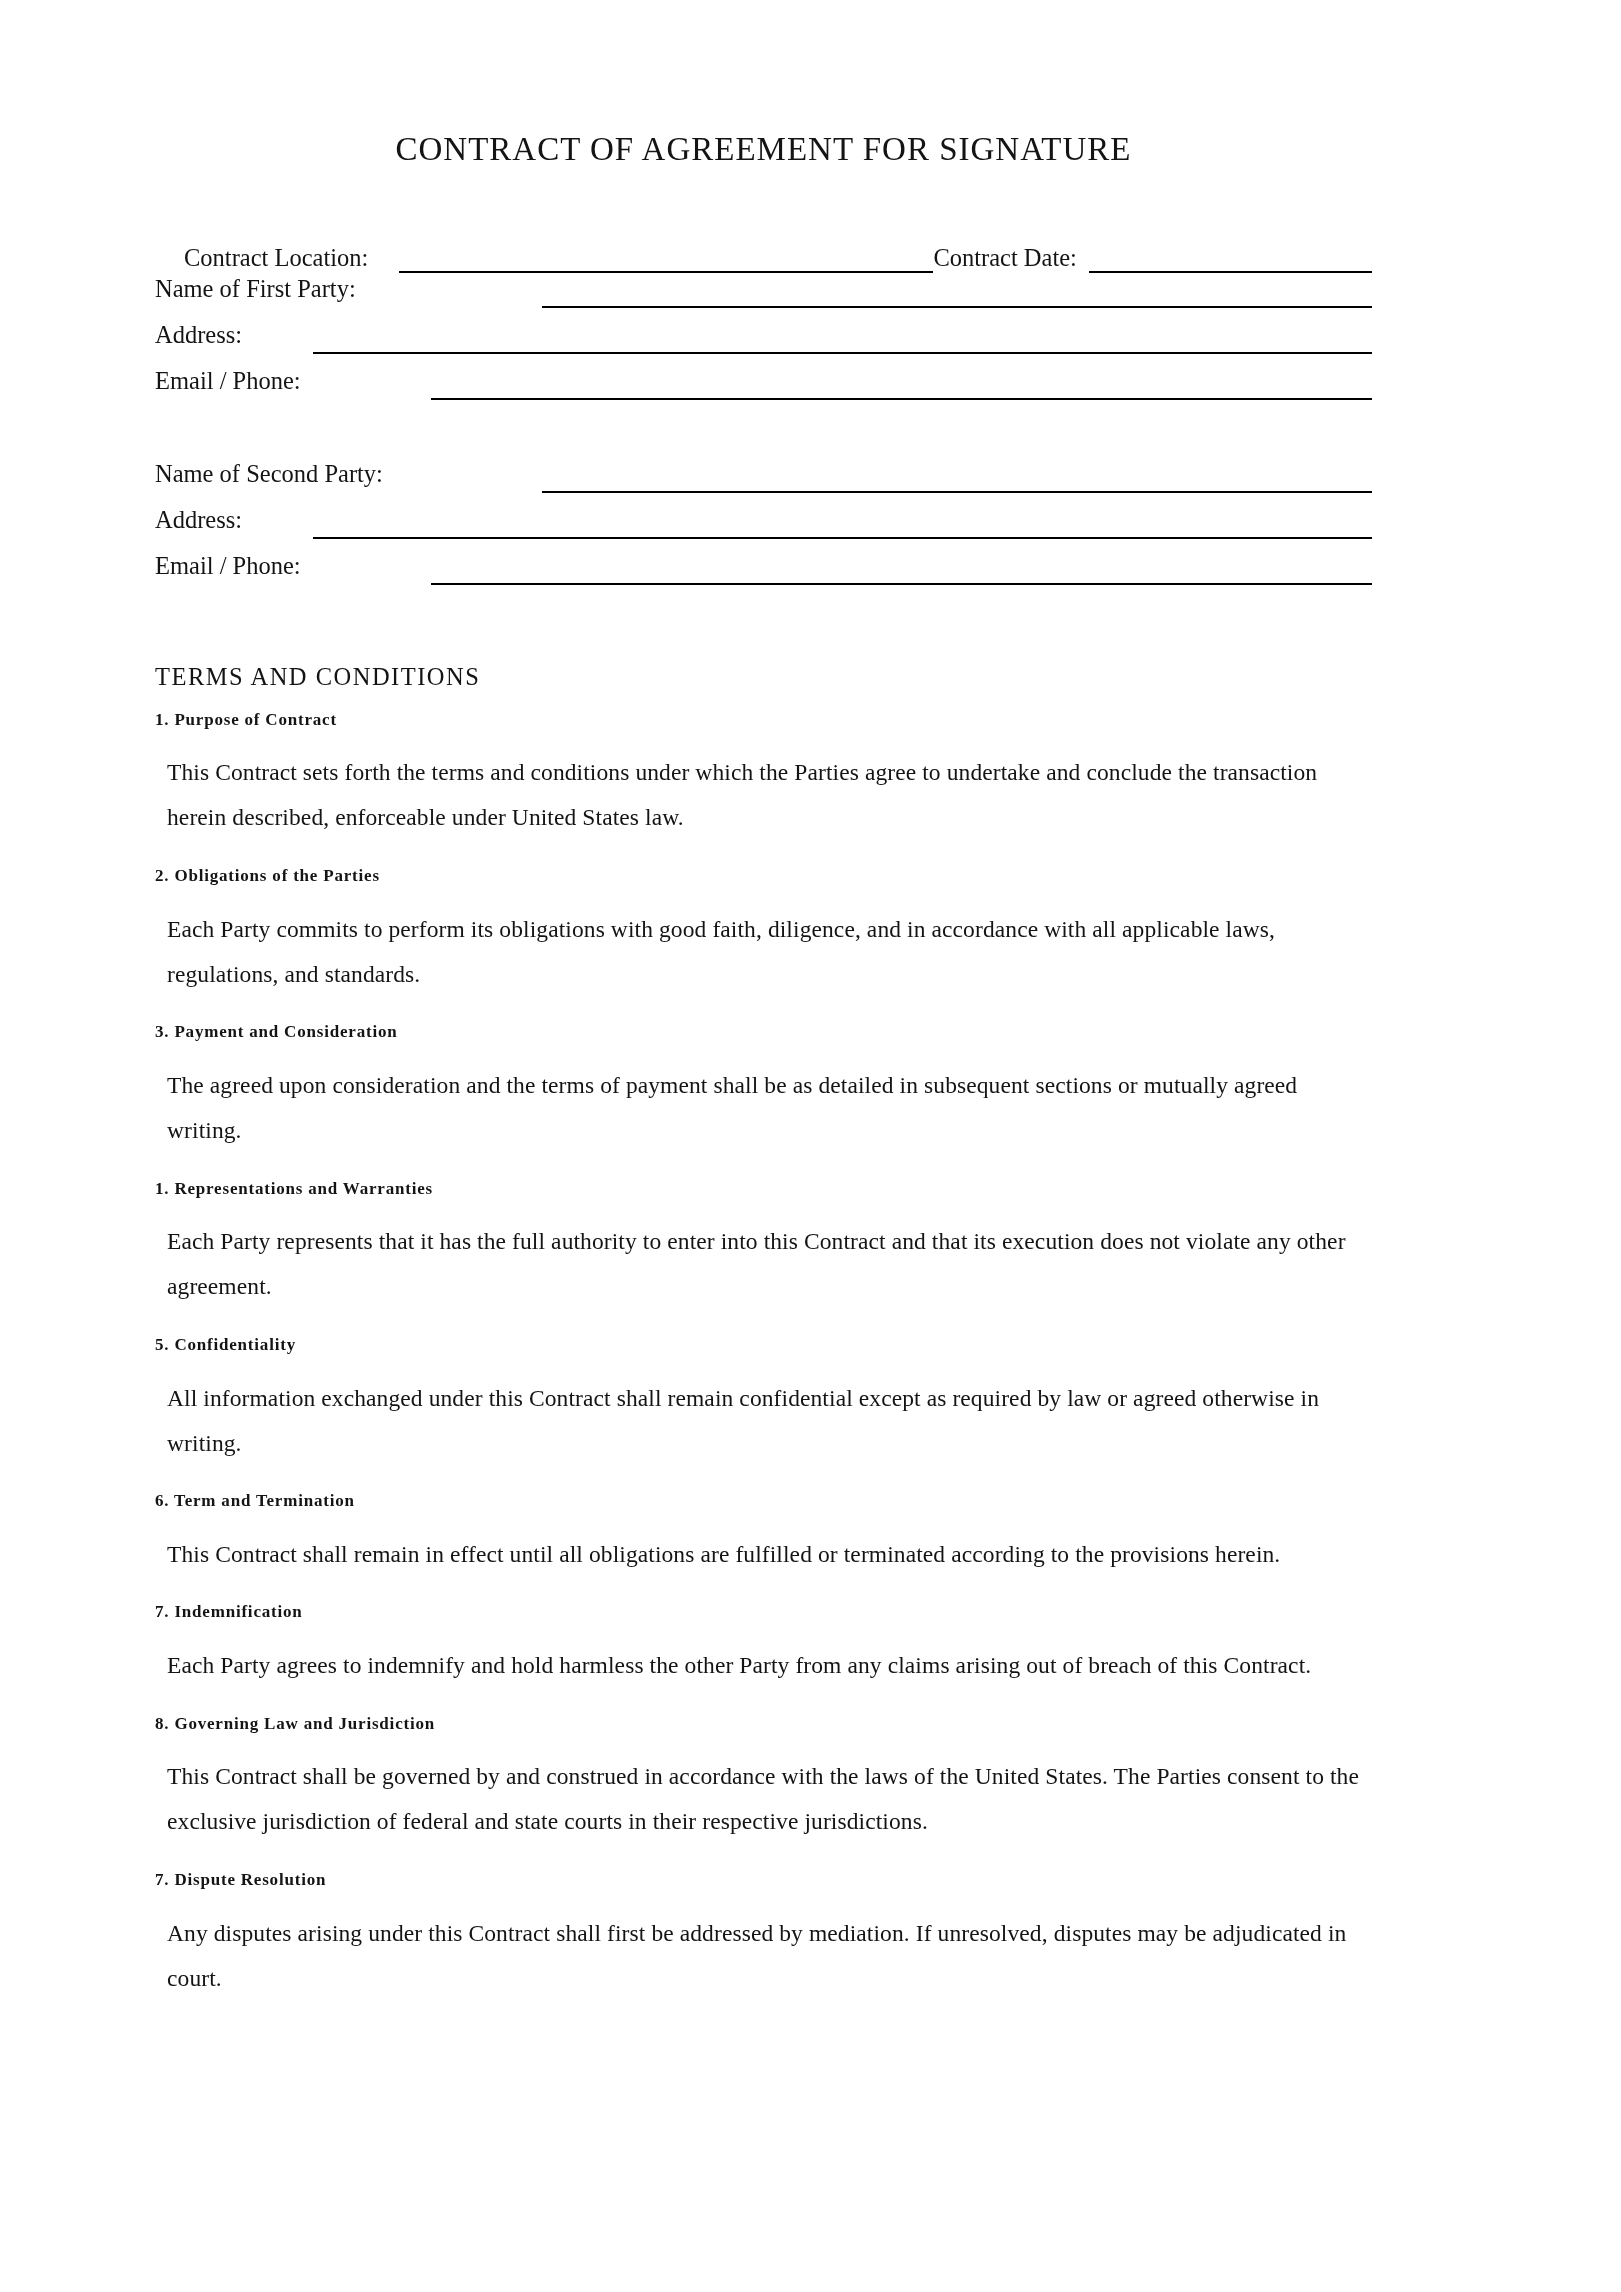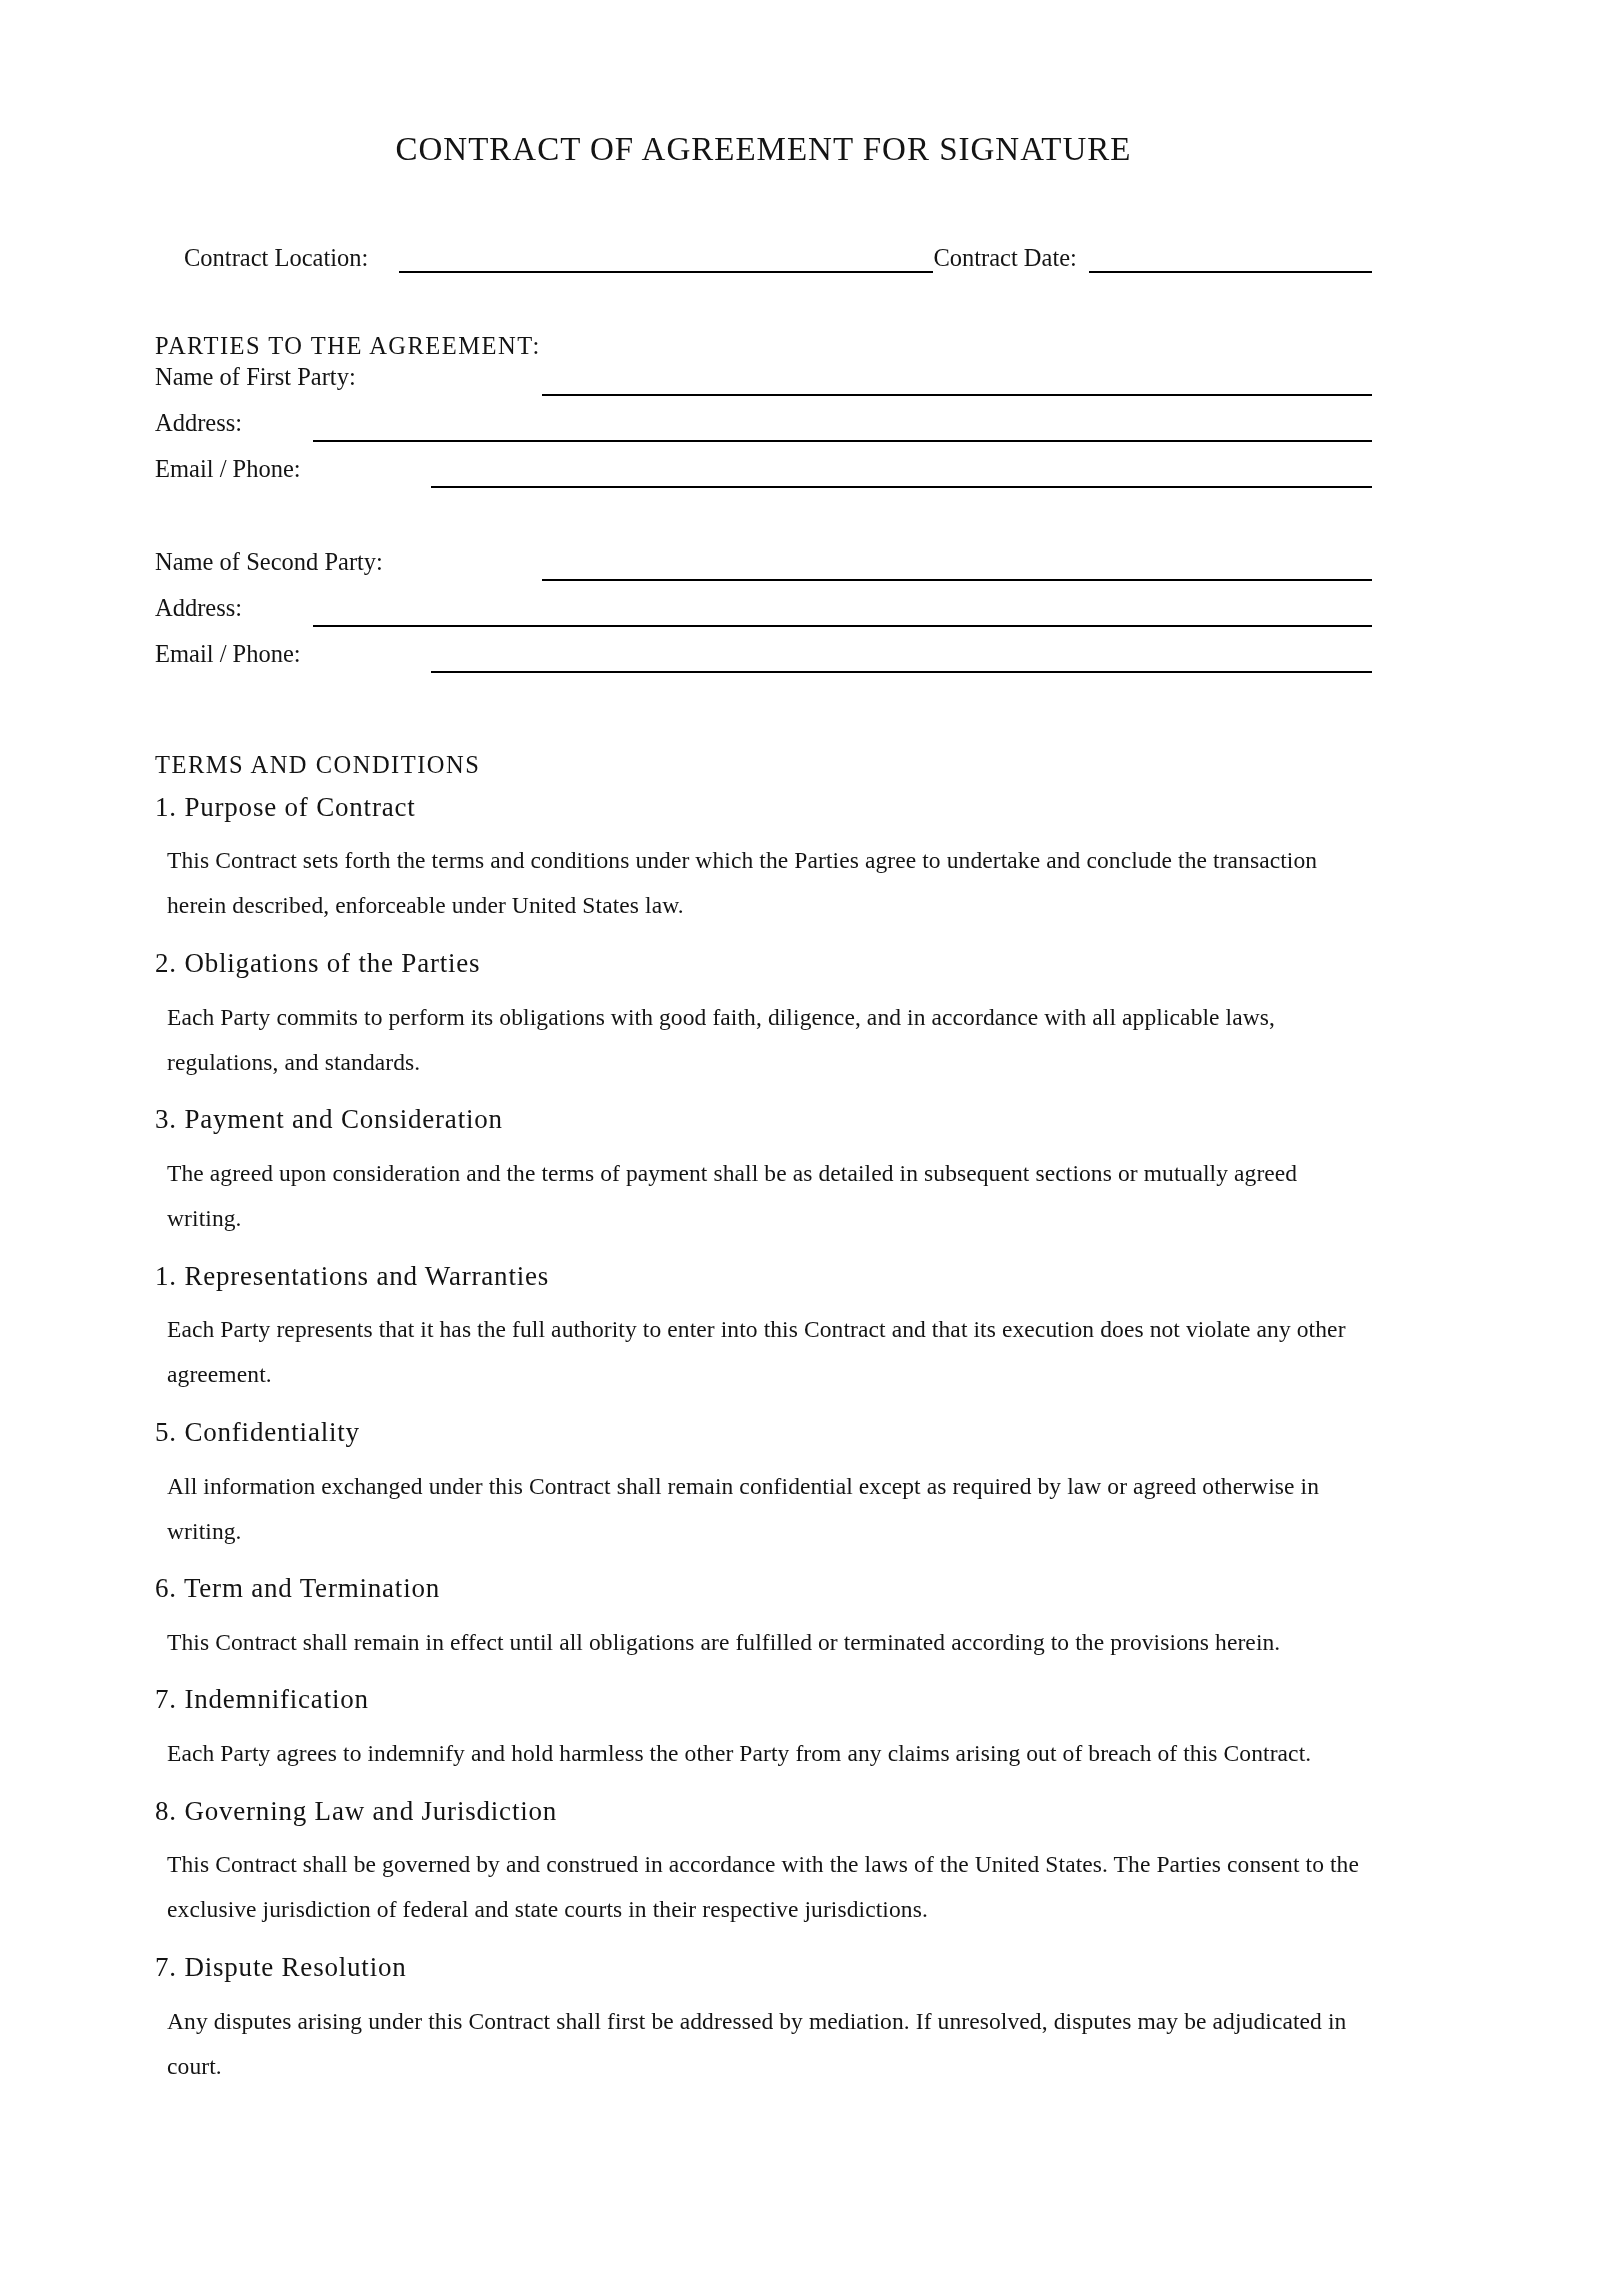--- a/index.html
+++ b/index.html
@@ -56,22 +56,22 @@
   .w-name  { flex: 0 0 387px; }
   .w-addr  { flex: 0 0 158px; }
   .w-email { flex: 0 0 276px; }
   .field-line { flex: 1; border-bottom: 2.9px solid #000; height: 35px; box-sizing: border-box; }
   .party-gap { height: 47px; }
   
   .terms-heading { margin-top: 65px; }
   .tsection { margin-top: 19.6px; }
   .tsection.first { margin-top: 11.8px; }
   .sec-h {
-    font-size: 27px;
-    font-weight: 400;
+    font-size: 17px;
+    font-weight: 700;
     letter-spacing: 0.8px;
     margin: 0 0 15.7px 0;
     line-height: 31px;
   }
   .sec-p {
     font-size: 23.5px;
     line-height: 45px;
     margin: 12px;
     letter-spacing: 0.1px;
   }
@@ -83,21 +83,20 @@
 
   <h1 class="doc-title">CONTRACT OF AGREEMENT FOR SIGNATURE</h1>
 
   <div class="hdr-row">
     <span class="lbl">Contract Location:</span>
     <div class="fill-line hdr-line-location"></div>
     <span class="lbl">Contract Date:</span>
     <div class="fill-line hdr-line-date"></div>
   </div>
 
-  <h2 class="caps-heading">PARTIES TO THE AGREEMENT:</h2>
 
   <div>
     <div class="field-row">
       <span class="lbl w-name">Name of First Party:</span>
       <div class="field-line"></div>
     </div>
     <div class="field-row">
       <span class="lbl w-addr">Address:</span>
       <div class="field-line"></div>
     </div>

